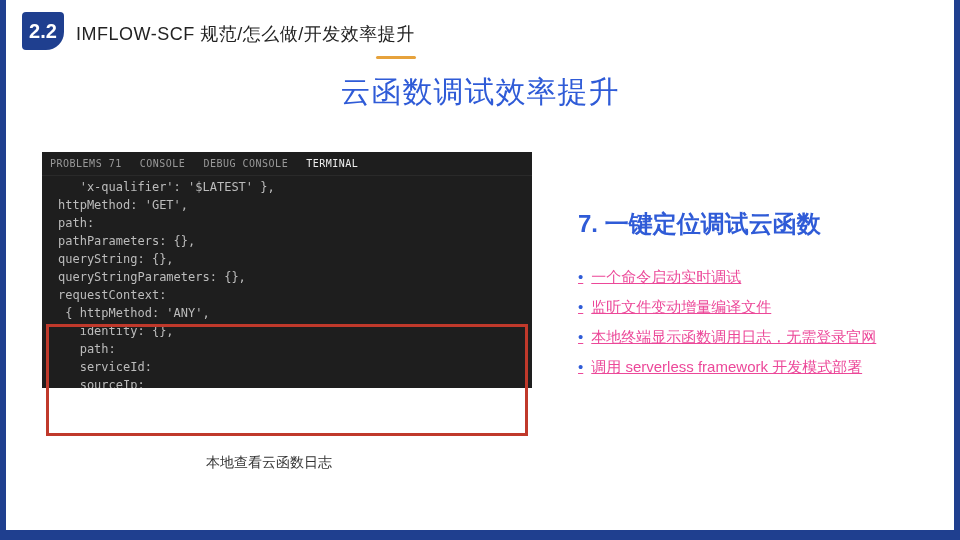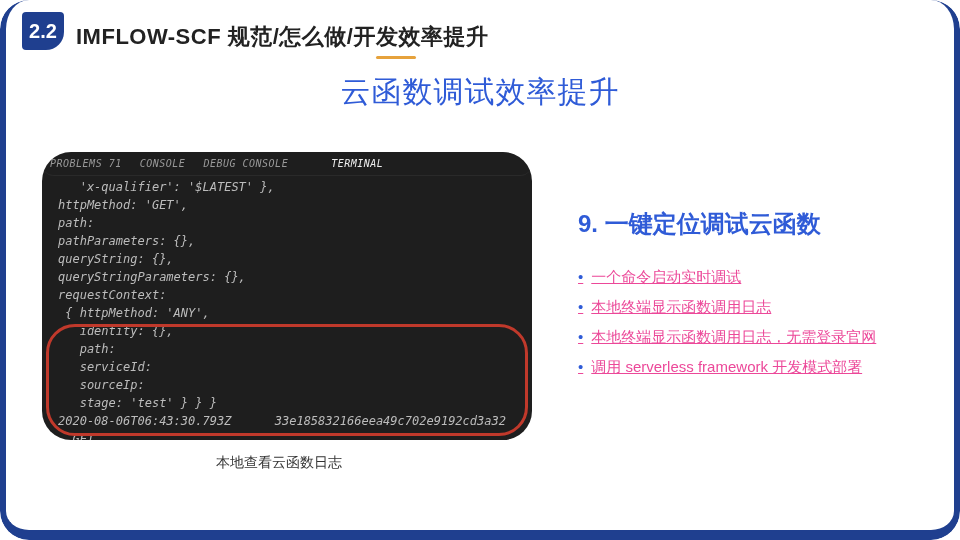--- a/index.html
+++ b/index.html
@@ -1,15 +1,15 @@
 <!DOCTYPE html>
 <html><head>
 <meta charset="utf-8">
 <style>
-  * { margin: 0; padding: 0; box-sizing: border-box; border-radius: 29px; }
+  * { margin: 0; padding: 0; box-sizing: border-box; }
   body {
     width: 960px; height: 540px;
     background: #fff;
     font-family: "Microsoft YaHei", "PingFang SC", Arial, sans-serif;
     position: relative;
     overflow: hidden;
   }
   .slide {
     width: 100%; height: 100%;
     border-left: 6px solid #1f3f8f;
@@ -26,24 +26,23 @@
     font-size: 20px;
     font-weight: 600;
     display: flex;
     align-items: center;
     justify-content: center;
     border-radius: 4px 4px 18px 4px;
   }
   .crumb {
     position: absolute;
     top: 22px; left: 70px;
-    font-size: 22px;
+    font-size: 18px;
     color: #222;
     letter-spacing: 0.5px;
-    font-weight: bold;
   }
   .crumb-underline {
     position: absolute;
     top: 56px; left: 370px;
     width: 40px; height: 3px;
     background: #e6a23c;
     border-radius: 2px;
   }
   .title {
     position: absolute;
@@ -58,54 +57,53 @@
     position: absolute;
     top: 118px; left: 12px;
     background: #2f5bd7;
     color: #fff;
     font-size: 16px;
     padding: 4px 10px;
   }
   .terminal {
     position: absolute;
     top: 152px; left: 36px;
-    width: 490px; height: 288px;
+    width: 490px; height: 236px;
     background: #1e1e1e;
     color: #ccc;
     font-family: Consolas, Menlo, monospace;
     font-size: 12px;
     line-height: 1.5;
     overflow: hidden;
-    font-style: italic;
   }
   .term-tabs {
     display: flex;
     gap: 18px;
     padding: 4px 8px 4px 8px;
     font-size: 10px;
     letter-spacing: 0.5px;
     color: #999;
     border-bottom: 1px solid #2a2a2a;
   }
-  .term-tabs span.active { color: #eee; margin-left: 25px; }
+  .term-tabs span.active { color: #eee; }
   .term-body {
     padding: 2px 6px 0 16px;
     white-space: pre;
     color: #bcbcbc;
   }
   .term-hl {
     border: 3px solid #c0392b;
     position: absolute;
     left: 40px; top: 324px;
     width: 482px; height: 112px;
     pointer-events: none;
   }
   .caption {
     position: absolute;
-    top: 454px; left: 210px;
+    top: 454px; left: 200px;
     font-size: 14px;
     color: #333;
   }
   .right {
     position: absolute;
     top: 208px; left: 572px;
     width: 370px;
   }
   .right h3 {
     font-size: 24px;
@@ -166,22 +164,22 @@
 ring Test
 2020-08-06T06:43:30.795Z      33e185832166eea49c702e9192cd3a32
 &gt;                          200 2ms 118b</div>
   </div>
 
   <div class="term-hl"></div>
 
   <div class="caption">本地查看云函数日志</div>
 
   <div class="right">
-    <h3>9. 一键定位调试云函数</h3>
+    <h3>7. 一键定位调试云函数</h3>
     <ul class="bullets">
       <li>一个命令启动实时调试</li>
-      <li>本地终端显示函数调用日志</li>
+      <li>监听文件变动增量编译文件</li>
       <li>本地终端显示函数调用日志，无需登录官网</li>
       <li>调用 serverless framework 开发模式部署</li>
     </ul>
   </div>
 
 </div>
 
 </body></html>

